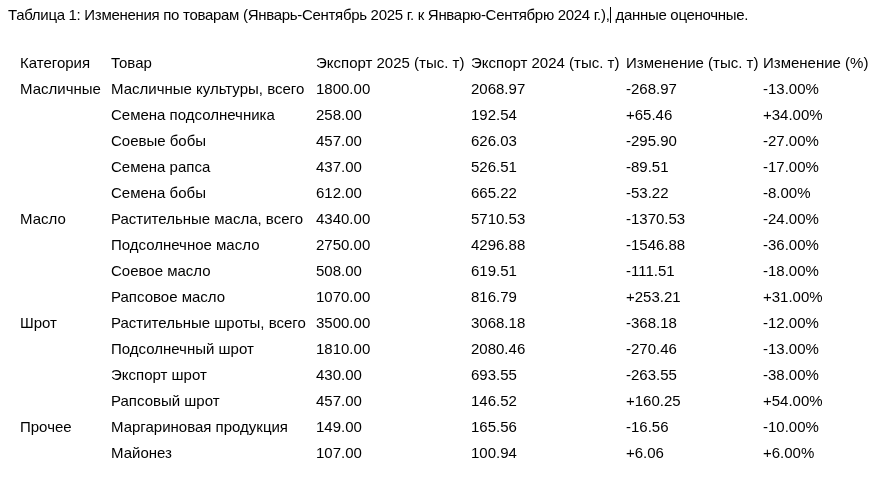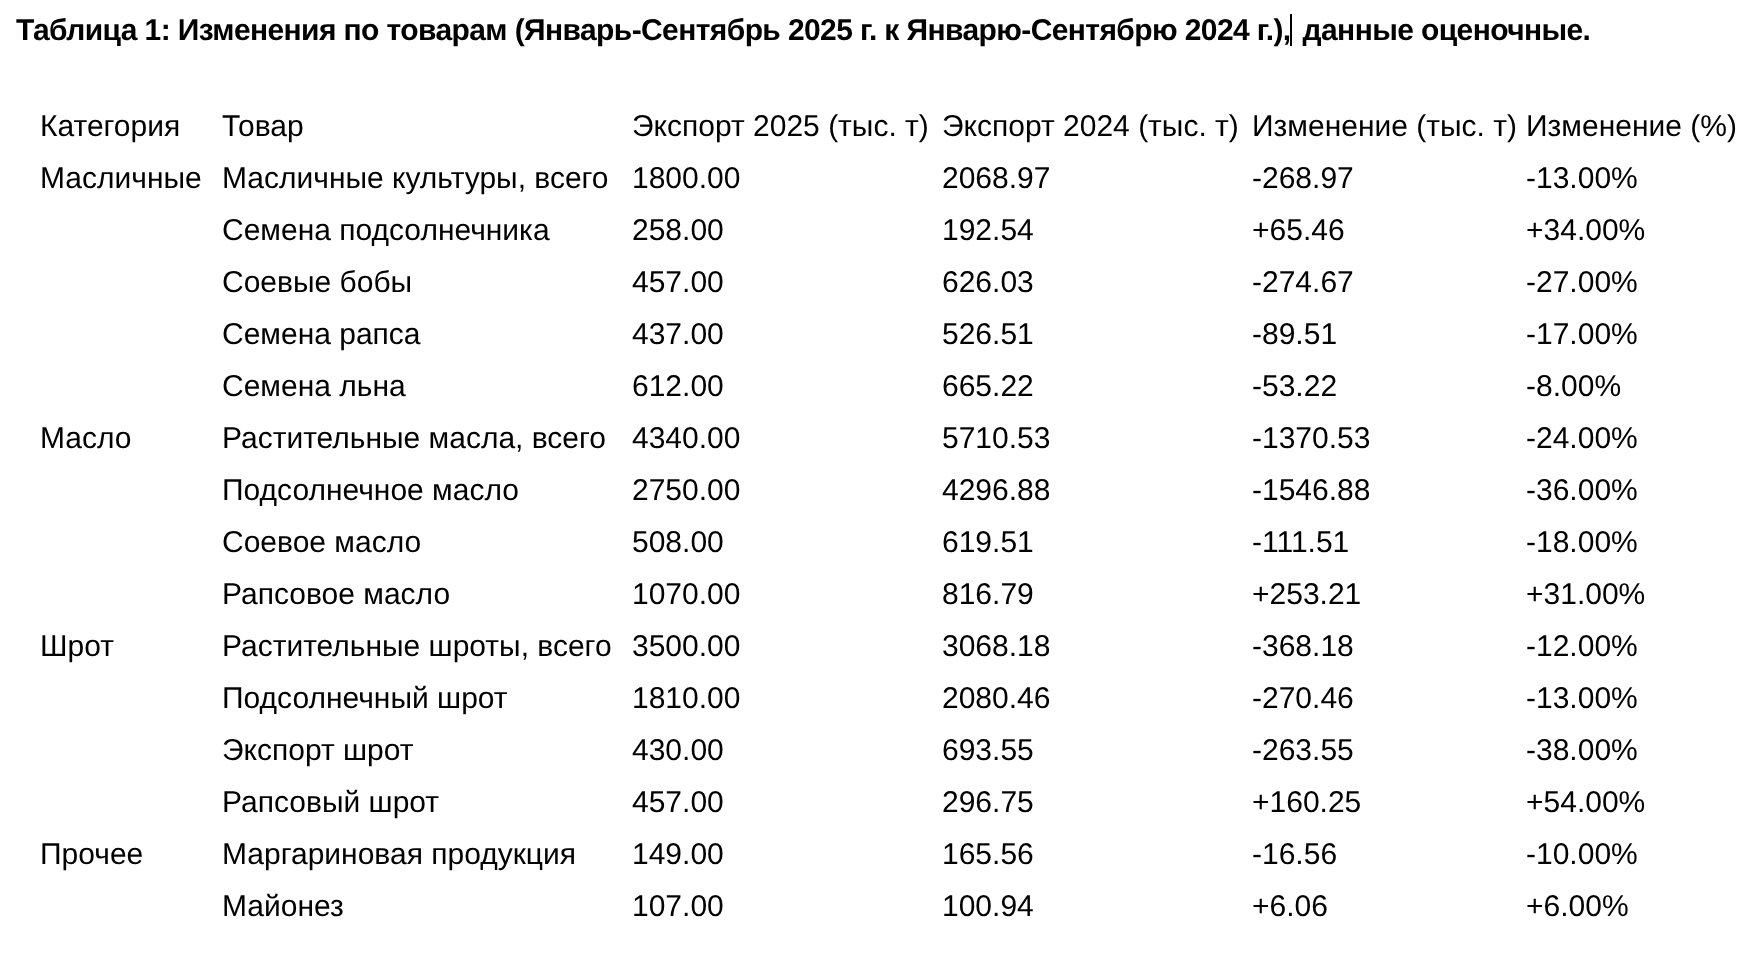--- a/index.html
+++ b/index.html
@@ -6,21 +6,21 @@
   html, body { width: 870px; height: 487px; }
   body {
     background: #ffffff;
     color: #000000;
     font-family: "Liberation Sans", sans-serif;
     overflow: hidden;
   }
   .doc-title {
     margin: 7px 0 0 8px;
     font-size: 15px;
-    font-weight: bold;
+    font-weight: normal;
     letter-spacing: -0.3px;
     white-space: nowrap;
     line-height: 16px;
   }
   .caret {
     display: inline-block;
     width: 1px;
     height: 16px;
     background: #000000;
     vertical-align: -3px;
@@ -86,36 +86,36 @@
     <td>192.54</td>
     <td>+65.46</td>
     <td>+34.00%</td>
   </tr>
 
   <tr>
     <td class="cat"></td>
     <td>Соевые бобы</td>
     <td>457.00</td>
     <td>626.03</td>
-    <td>-274.67</td>
+    <td>-295.90</td>
     <td>-27.00%</td>
   </tr>
 
   <tr>
     <td class="cat"></td>
     <td>Семена рапса</td>
     <td>437.00</td>
     <td>526.51</td>
     <td>-89.51</td>
     <td>-17.00%</td>
   </tr>
 
   <tr>
     <td class="cat"></td>
-    <td>Семена льна</td>
+    <td>Семена бобы</td>
     <td>612.00</td>
     <td>665.22</td>
     <td>-53.22</td>
     <td>-8.00%</td>
   </tr>
 
   <tr>
     <td class="cat">Масло</td>
     <td>Растительные масла, всего</td>
     <td>4340.00</td>
@@ -175,21 +175,21 @@
     <td>430.00</td>
     <td>693.55</td>
     <td>-263.55</td>
     <td>-38.00%</td>
   </tr>
 
   <tr>
     <td class="cat"></td>
     <td>Рапсовый шрот</td>
     <td>457.00</td>
-    <td>296.75</td>
+    <td>146.52</td>
     <td>+160.25</td>
     <td>+54.00%</td>
   </tr>
 
   <tr>
     <td class="cat">Прочее</td>
     <td>Маргариновая продукция</td>
     <td>149.00</td>
     <td>165.56</td>
     <td>-16.56</td>

